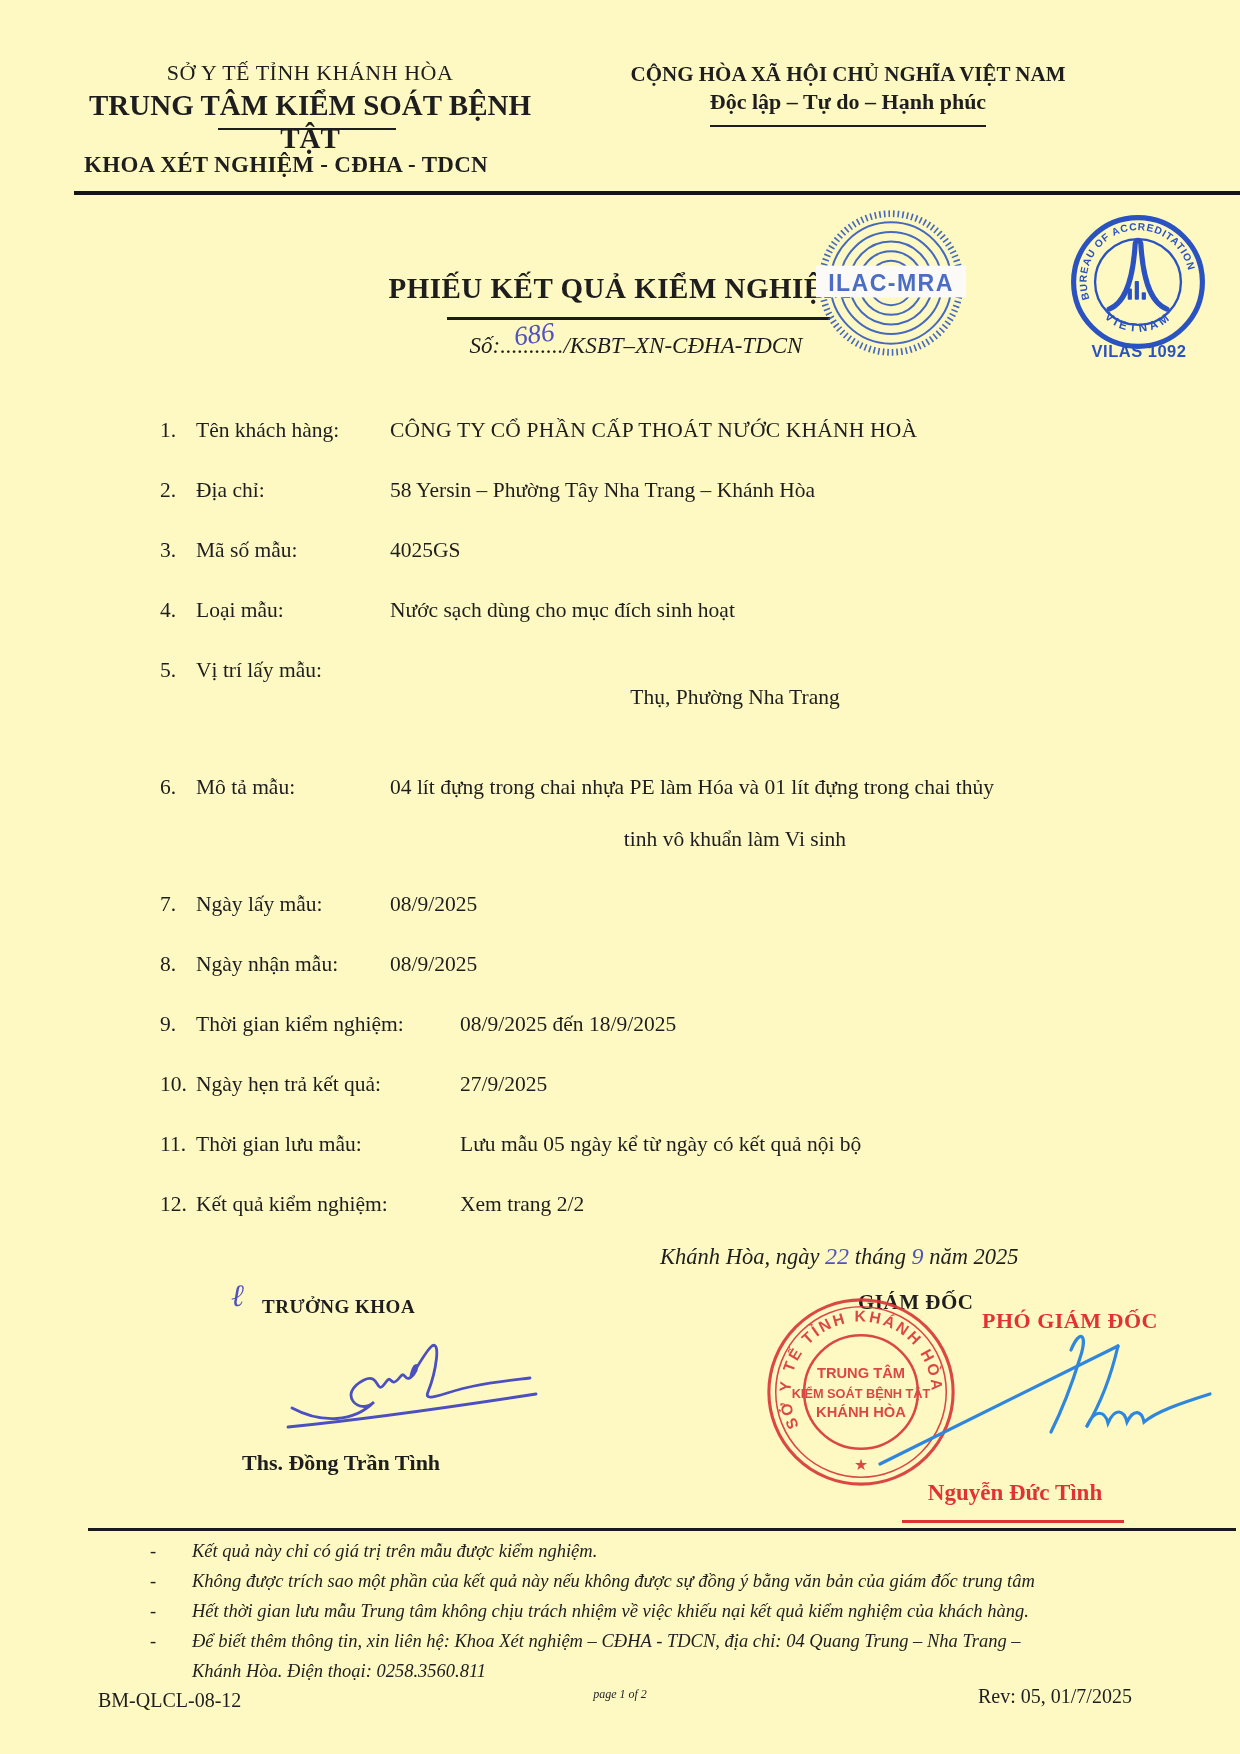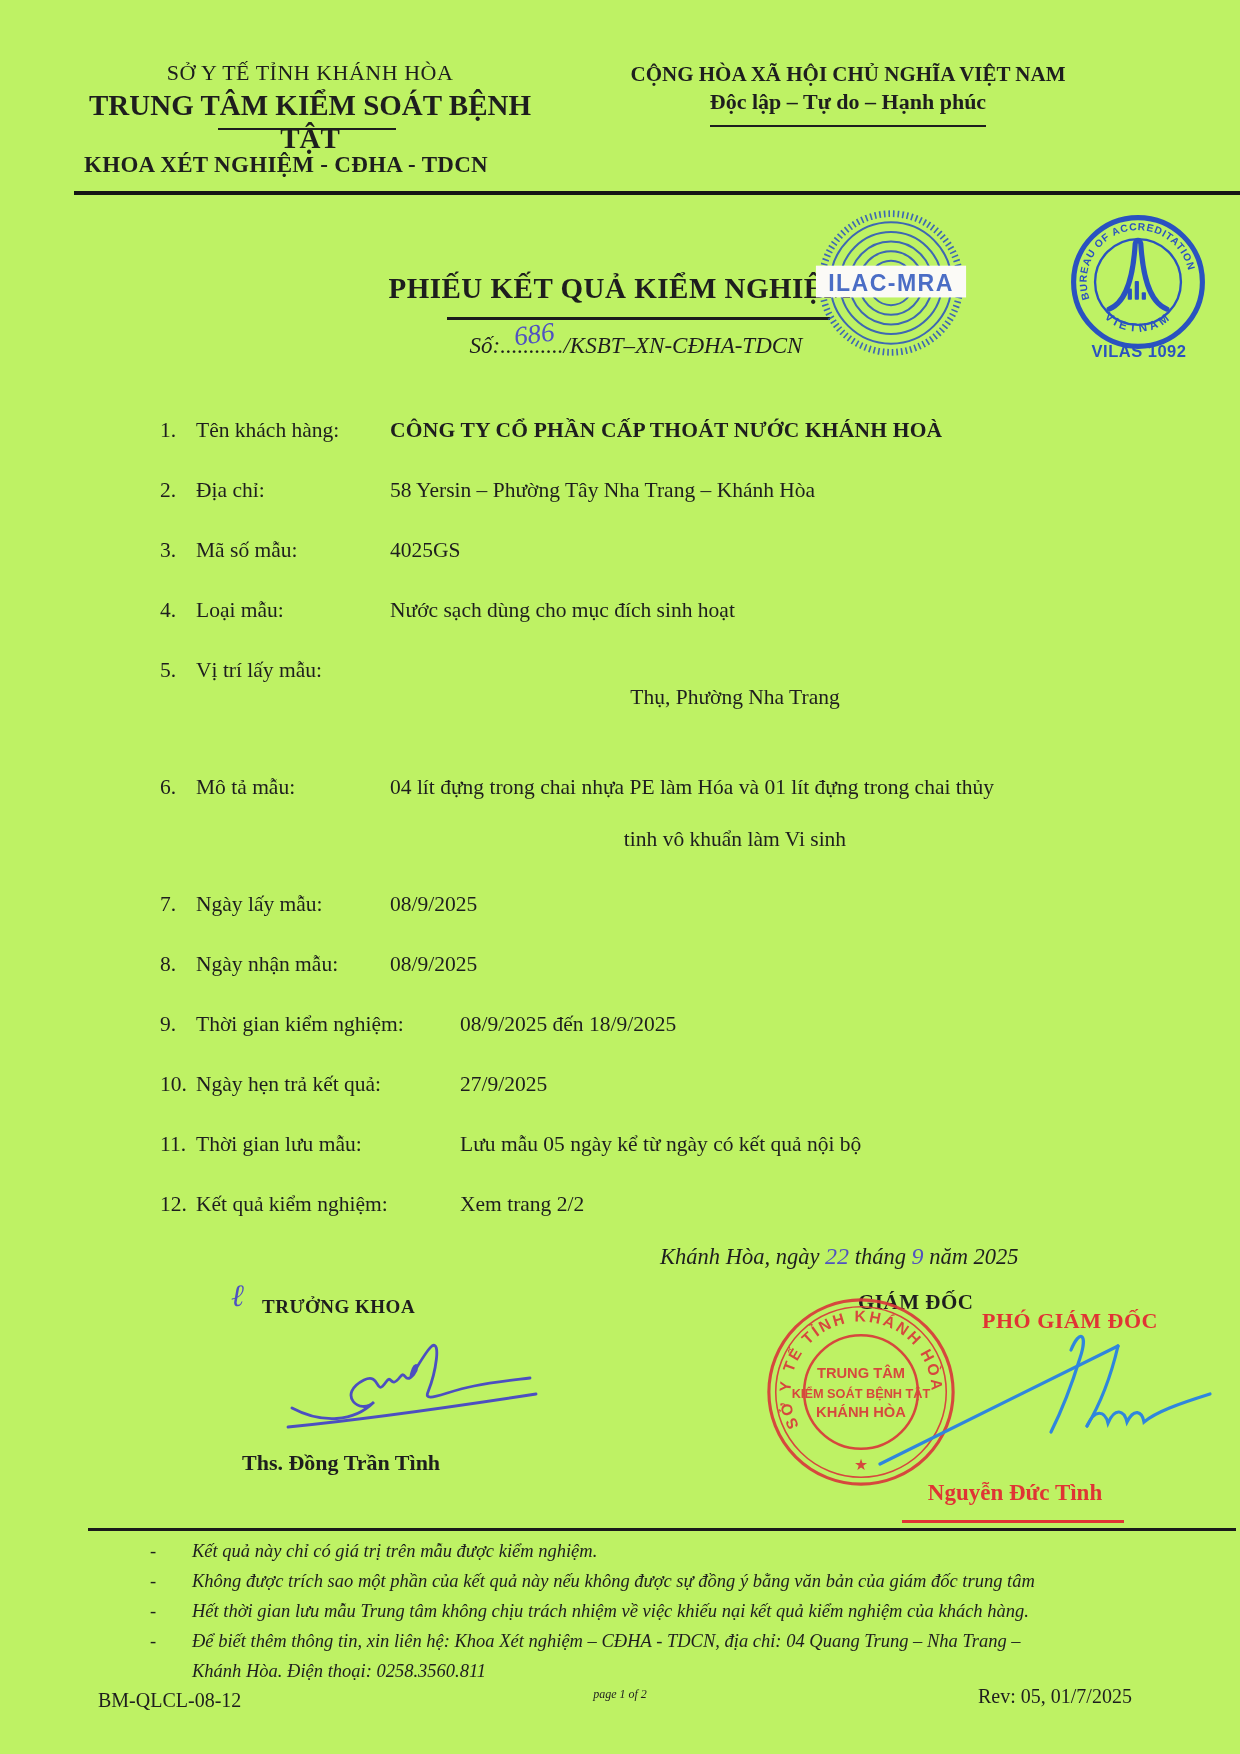--- a/index.html
+++ b/index.html
@@ -1,19 +1,19 @@
 <!DOCTYPE html>
 <html><head>
 <meta charset="utf-8">
 <style>
   * { margin:0; padding:0; box-sizing:border-box; }
   html,body { background:#e8e8e8; }
   #page {
     position:relative; width:1240px; height:1754px; margin:0 auto;
-    background:#bef264; color:#1e1e1e; overflow:hidden;
+    background:#fef9c3; color:#1e1e1e; overflow:hidden;
     font-family:"Liberation Serif", serif;
   }
   .abs { position:absolute; }
 
   
   .hdr-left  { left:70px;  top:60px;  width:480px; text-align:center; }
   .hdr-left .l1 { font-size:22px; letter-spacing:.5px; }
   .hdr-left .l2 { font-size:29px; font-weight:bold; margin-top:3px; }
   .hdr-left-ul  { left:218px; top:128px; width:178px; height:2px; background:#1e1e1e; }
   .hdr-left3 { left:84px; top:152px; font-size:23px; font-weight:bold; letter-spacing:.3px; }
@@ -41,21 +41,21 @@
                  font-size:16.5px; color:#2a52c0; letter-spacing:.5px; }
 
   
   .fields { left:160px; top:418px; width:1010px; font-size:21.5px; }
   .row { position:relative; height:30px; margin-bottom:30px; }
   .row.two { height:87px; }
   .row .lab { position:absolute; left:0; white-space:nowrap; }
   .row .lab .no { display:inline-block; width:36px; }
   .row .val { position:absolute; left:230px; width:690px; }
   .row.wide .val { left:300px; }
-  .row .val.b { font-weight:bold; letter-spacing:.2px; }
+  .row .val.b { font-weight:normal; letter-spacing:.2px; }
   .row .l2 { margin-top:27px; text-align:center; }
 
   
   .date-line { left:660px; top:1243px; width:420px; font-style:italic; font-size:22.5px; }
   .date-line .hand { color:#5052c1; font-size:24px; }
 
   
   .pen-mark { left:231px; top:1278px; color:#5052c1; font-size:31px; font-style:italic; }
   .sig-left-title { left:262px; top:1296px; font-size:19px; font-weight:bold; letter-spacing:.5px; }
   .sig-left-svg { left:278px; top:1330px; width:270px; height:125px; }

